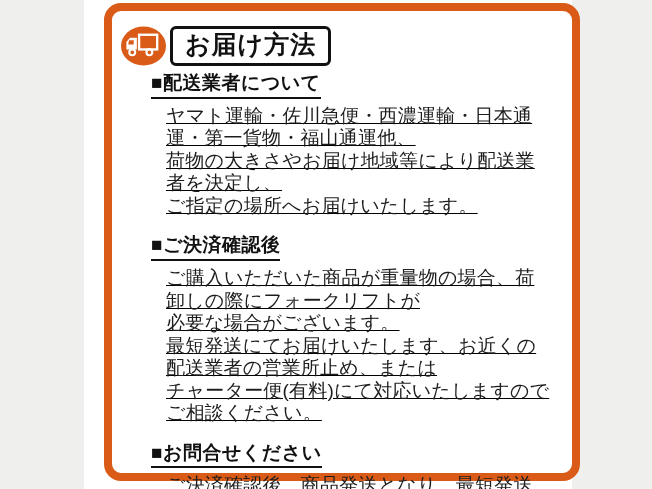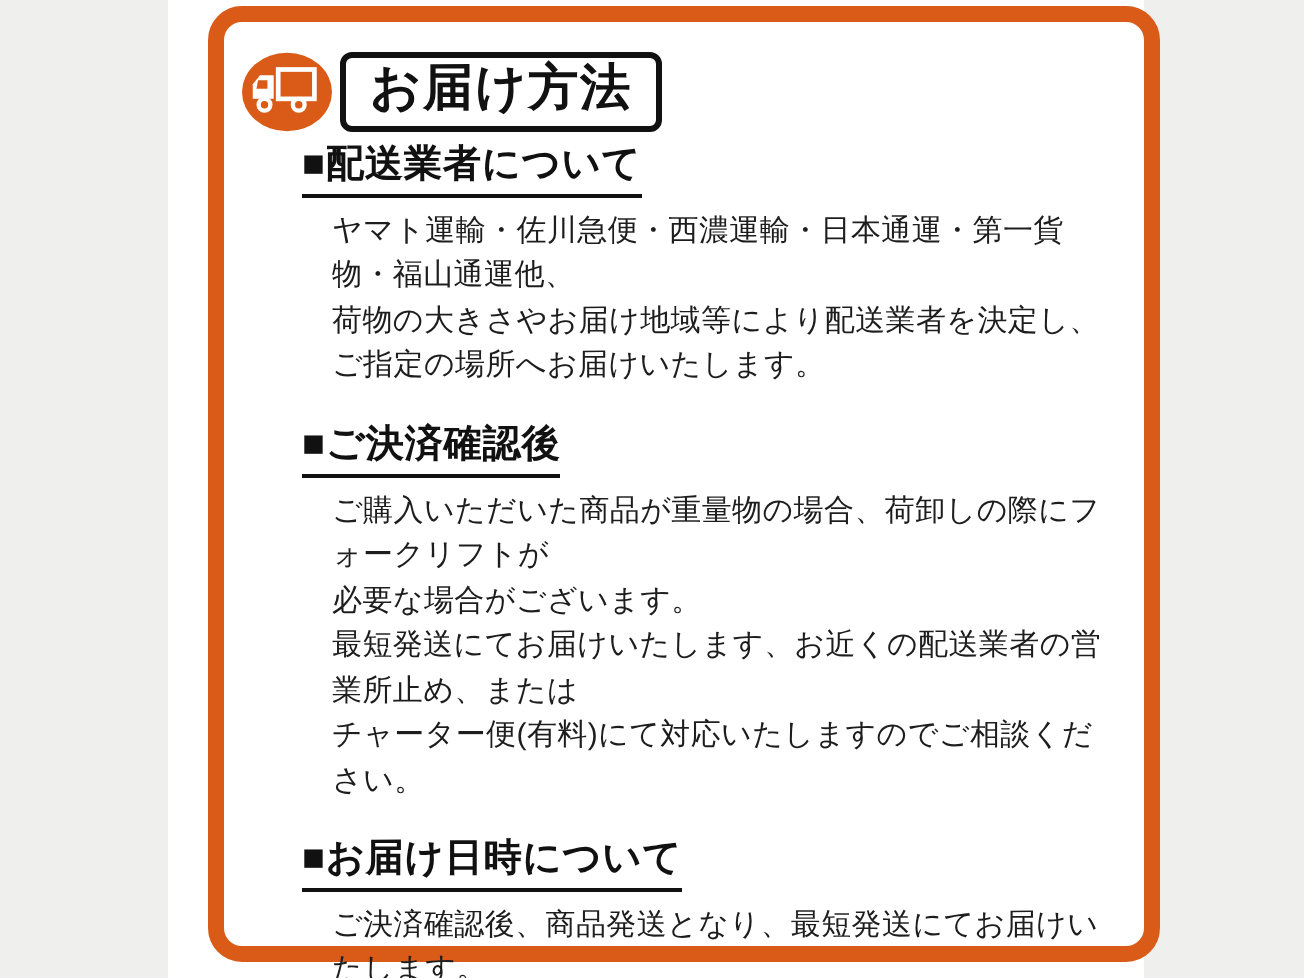--- a/index.html
+++ b/index.html
@@ -39,37 +39,37 @@
     border-radius:6px;
     padding:2px 12px 4px 12px;
     font-size:25px;
     font-weight:bold;
     color:var(--ink);
     letter-spacing:1px;
     line-height:1.1;
   }
 
   .sections{padding-left:30px;margin-top:6px;}
-  .section{margin-top:17px;}
+  .section{margin-top:17px;text-decoration:underline;}
   .section:first-child{margin-top:3px;}
   .section-heading{
     display:inline-block;
     margin:0;
     font-size:19px;
     font-weight:bold;
     color:var(--ink);
     letter-spacing:0.5px;
     border-bottom:2px solid var(--ink);
     padding-bottom:2px;
     line-height:1.2;
   }
   .section-body{
     margin-top:6px;
     padding-left:15px;
-    font-size:15px;
+    font-size:19px;
     line-height:22.5px;
     color:var(--body-ink);
     white-space:pre-line;
     letter-spacing:0.2px;
   }
 </style>
 </head>
 <body>
 
 <div class="canvas">
@@ -103,21 +103,21 @@
 
       <section class="section">
         <h2 class="section-heading">■ご決済確認後</h2>
         <div class="section-body">ご購入いただいた商品が重量物の場合、荷卸しの際にフォークリフトが
 必要な場合がございます。
 最短発送にてお届けいたします、お近くの配送業者の営業所止め、または
 チャーター便(有料)にて対応いたしますのでご相談ください。</div>
       </section>
 
       <section class="section">
-        <h2 class="section-heading">■お届け日時について</h2>
+        <h2 class="section-heading">■お問合せください</h2>
         <div class="section-body">ご決済確認後、商品発送となり、最短発送にてお届けいたします。
 ただし在庫状況やお届け地域にも異なりますので、お急ぎの方は事前に
 お問合せください。
 また、時間指定は承っておりませんのでご了承ください。</div>
       </section>
 
     </div>
   </div>
 </div>
 

